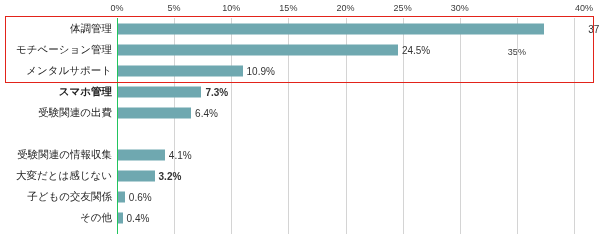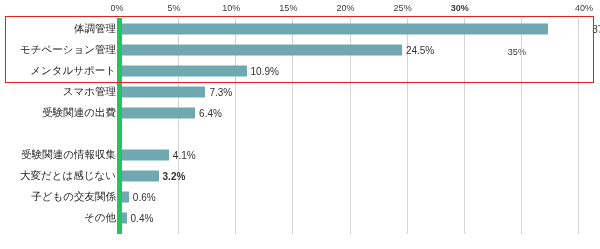--- a/index.html
+++ b/index.html
@@ -11,21 +11,21 @@
   }
   #chart-root{
     position:relative;
     width:600px;height:249px;
     box-sizing:border-box;
   }
   .axis-area{
     position:absolute;
     left:117px; top:18px;
     width:457px; height:216px;
-    border-left:5px solid #22c55e;
+    border-left:1px solid #22c55e;
   }
   .gridline{
     position:absolute;
     top:0;bottom:0;
     width:1px;
     background:#d4d4d4;
   }
   .xtick-label{
     position:absolute;
     top:2px;
@@ -89,21 +89,21 @@
 
 <div id="chart-root">
 
   <div class="xaxis-labels" id="xlabels">
       <span class="xtick-label" style="left: 0px;">0%</span>
       <span class="xtick-label" style="left: 57.125px;">5%</span>
       <span class="xtick-label" style="left: 114.25px;">10%</span>
       <span class="xtick-label" style="left: 171.375px;">15%</span>
       <span class="xtick-label" style="left: 228.5px;">20%</span>
       <span class="xtick-label" style="left: 285.625px;">25%</span>
-      <span class="xtick-label" style="left: 342.75px; font-weight: bold;">30%</span>
+      <span class="xtick-label" style="left: 342.75px;">30%</span>
       <span class="xtick-label" style="left: 399.875px; margin-top: 44px;">35%</span>
       <span class="xtick-label" style="left: 457px; margin-left: 10px;">40%</span>
     </div>
 
   <div class="axis-area" id="plotarea">
     <div id="grid">
         <div class="gridline" style="left: 56.125px;"></div>
         <div class="gridline" style="left: 113.25px;"></div>
         <div class="gridline" style="left: 170.375px;"></div>
         <div class="gridline" style="left: 227.5px;"></div>
@@ -121,21 +121,21 @@
         <div class="row" style="top: 21px;">
           <span class="cat-label">モチベーション管理</span>
           <div class="bar" style="width: 279.913px; background: rgb(111, 168, 176);"></div>
           <span class="val-label" style="left: 283.913px;">24.5%</span>
         </div>
         <div class="row" style="top: 42px;">
           <span class="cat-label">メンタルサポート</span>
           <div class="bar" style="width: 124.532px; background: rgb(111, 168, 176);"></div>
           <span class="val-label" style="left: 128.532px;">10.9%</span>
         </div>
-        <div class="row" style="top: 63px;">
+        <div class="row" style="top: 63px; font-weight: bold;">
           <span class="cat-label">スマホ管理</span>
           <div class="bar" style="width: 83.4025px; background: rgb(111, 168, 176);"></div>
           <span class="val-label" style="left: 87.4025px;">7.3%</span>
         </div>
         <div class="row" style="top: 84px;">
           <span class="cat-label">受験関連の出費</span>
           <div class="bar" style="width: 73.12px; background: rgb(111, 168, 176);"></div>
           <span class="val-label" style="left: 77.12px;">6.4%</span>
         </div>
         <div class="row" style="top: 126px;">

